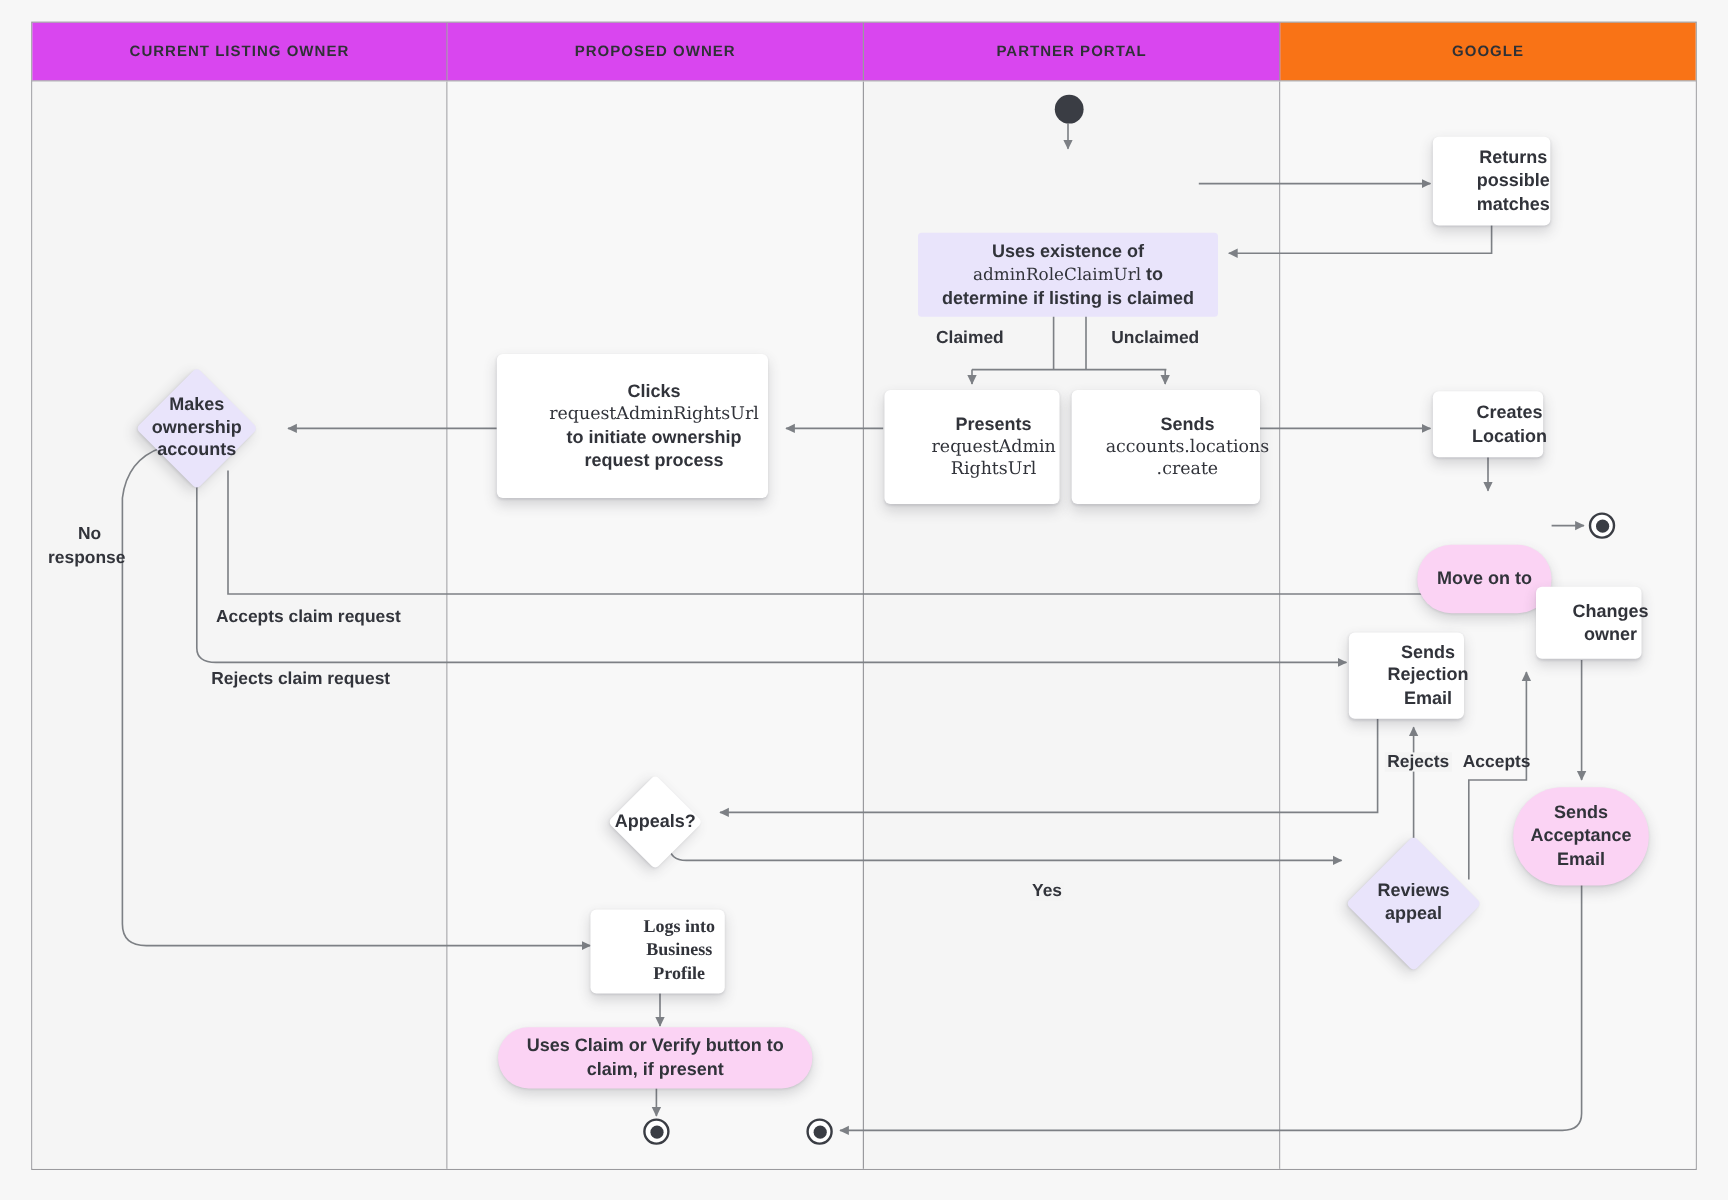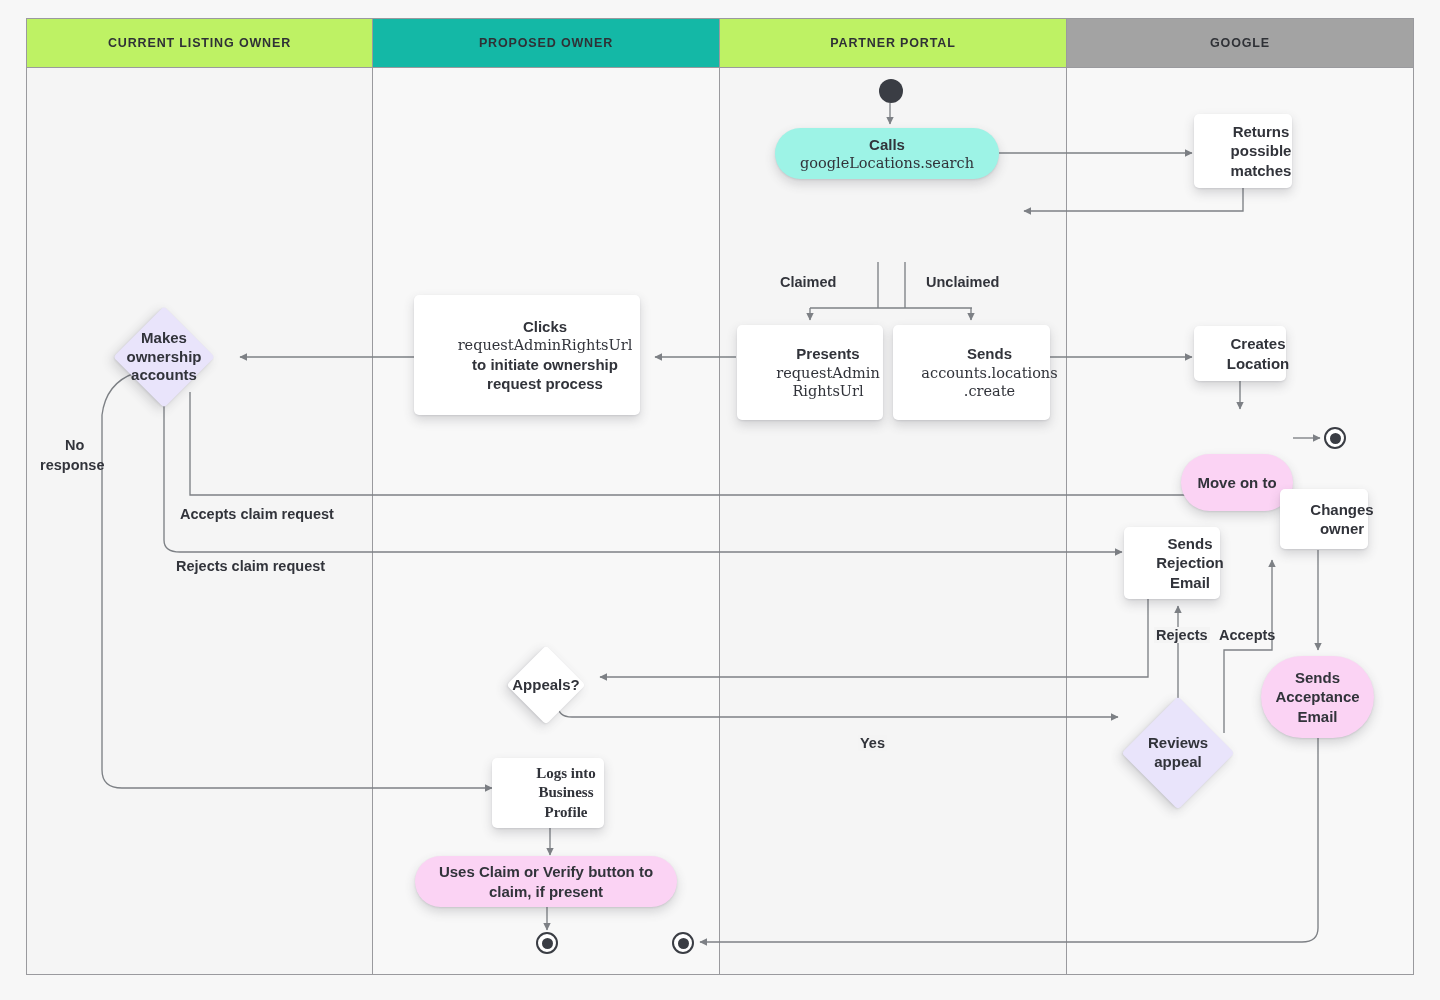--- a/index.html
+++ b/index.html
@@ -14,21 +14,21 @@
   #edges{z-index:1;}
   #nodes{position:absolute;left:0;top:0;width:1440px;height:1000px;z-index:2;}
 
   
   .lane-frame{position:absolute;border:1px solid #9a9a9e;box-sizing:border-box;}
   .lane-head{
     position:absolute;box-sizing:border-box;
     border-right:1px solid #9a9a9e;
     display:flex;align-items:center;justify-content:center;
     font-size:12.5px;font-weight:700;letter-spacing:.85px;color:#2f3136;
-    background:#bef264;
+    background:#d946ef;
   }
   .lane-head.last{border-right:none;}
   .lane-body{
     position:absolute;box-sizing:border-box;
     border-right:1px solid #9a9a9e;
     background:#f5f5f5;
   }
   .lane-body.alt{background:#f8f8f8;}
   .lane-body.last{border-right:none;}
   .lane-hr{position:absolute;height:1px;background:#9a9a9e;}
@@ -92,27 +92,27 @@
 </head>
 <body>
 
 <div id="stage">
 
   <div class="lane-frame" style="left:26px;top:18px;width:1388px;height:957px;"></div>
 
   <div class="lane-head" style="left:27px;top:19px;width:346px;height:48px;">
     <span>CURRENT LISTING OWNER</span>
   </div>
-  <div class="lane-head" style="left:373px;top:19px;width:347px;height:48px;background:#14b8a6;">
+  <div class="lane-head" style="left:373px;top:19px;width:347px;height:48px;background:#d946ef;">
     <span>PROPOSED OWNER</span>
   </div>
   <div class="lane-head" style="left:720px;top:19px;width:347px;height:48px;">
     <span>PARTNER PORTAL</span>
   </div>
-  <div class="lane-head last" style="left:1067px;top:19px;width:346px;height:48px;background:#a3a3a3;">
+  <div class="lane-head last" style="left:1067px;top:19px;width:346px;height:48px;background:#f97316;">
     <span>GOOGLE</span>
   </div>
 
   <div class="lane-hr" style="left:27px;top:67px;width:1386px;"></div>
 
   <div class="lane-body" style="left:27px;top:68px;width:346px;height:906px;"></div>
   <div class="lane-body alt" style="left:373px;top:68px;width:347px;height:906px;"></div>
   <div class="lane-body" style="left:720px;top:68px;width:347px;height:906px;"></div>
   <div class="lane-body alt last" style="left:1067px;top:68px;width:346px;height:906px;"></div>
 
@@ -167,31 +167,32 @@
       <path d="M550,827 L550,855" marker-end="url(#ah)"></path>
 
       <path d="M547,907 L547,930" marker-end="url(#ah)"></path>
     </g>
   </svg>
 
   <div id="nodes">
 
     <div class="start-dot" style="left:879px;top:79px;"></div>
 
-    <div class="node pill cyan" style="left:775px;top:128px;width:224px;height:51px;">
-      <div class="inner">
-        <div>Calls</div>
-        <div class="mono">googleLocations.search</div>
-      </div>
-    </div>
 
     <div class="node box" style="left:1194px;top:114px;width:98px;height:74px;">
       <div class="inner">Returns possible matches</div>
     </div>
 
+    <div class="node rect-purple" style="left:765px;top:194px;width:250px;height:70px;">
+      <div class="inner">
+        <div>Uses existence of</div>
+        <div><span class="mono-b">adminRoleClaimUrl</span><span style="margin-left:4px;">to</span></div>
+        <div>determine if listing is claimed</div>
+      </div>
+    </div>
 
     <div class="node box" style="left:737px;top:325px;width:146px;height:95px;">
       <div class="inner">
         <div>Presents</div>
         <div class="mono">requestAdmin</div>
         <div class="mono">RightsUrl</div>
       </div>
     </div>
 
     <div class="node box" style="left:893px;top:325px;width:157px;height:95px;">

